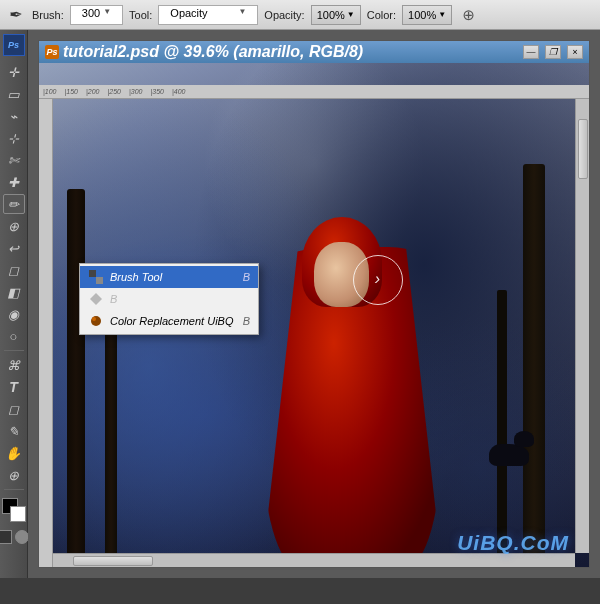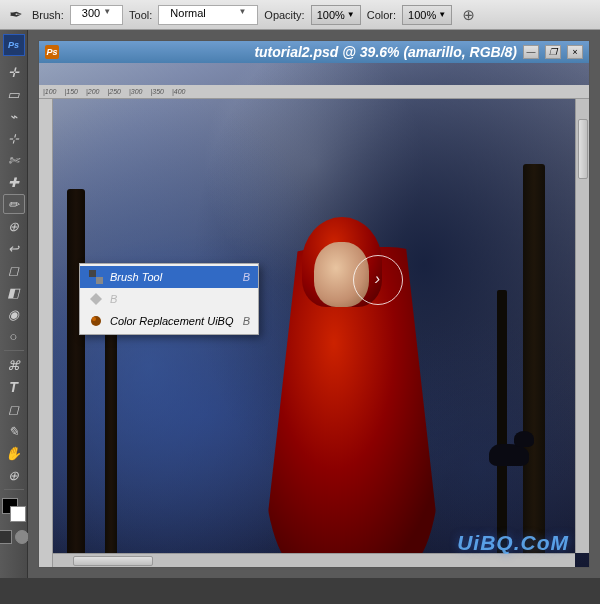--- a/index.html
+++ b/index.html
@@ -173,25 +173,24 @@
       background: #cc6600;
       display: flex;
       align-items: center;
       justify-content: center;
       font-size: 9px;
       color: white;
       font-weight: bold;
       border-radius: 2px;
     }
     .canvas-title-text {
-      font-size: 14px;
+      font-size: 16px;
       color: white;
       font-weight: bold;
       flex: 1;
-      text-align: right;
     }
     .window-btn {
       width: 16px;
       height: 14px;
       border: 1px solid #999;
       background: linear-gradient(to bottom, #e0e0e0, #c0c0c0);
       display: flex;
       align-items: center;
       justify-content: center;
       font-size: 9px;
@@ -533,21 +532,21 @@
 
 <div id="top-toolbar">
   <span class="tool-icon-top" style="font-size:16px;">✒</span>
   <span class="toolbar-label">Brush:</span>
   <div class="toolbar-dropdown">
     <span>300</span>
     <span class="toolbar-dropdown-arrow">▼</span>
   </div>
   <span class="toolbar-label">Tool:</span>
   <div class="toolbar-dropdown" style="width:100px;">
-    <span style="flex:1;">Normal</span>
+    <span style="flex:1;">Opacity</span>
     <span class="toolbar-dropdown-arrow">▼</span>
   </div>
   <span class="toolbar-label">Opacity:</span>
   <div class="toolbar-percent-btn">
     <span>100%</span>
     <span style="font-size:8px;margin-left:2px;">▼</span>
   </div>
   <span class="toolbar-label">Color:</span>
   <div class="toolbar-percent-btn">
     <span>100%</span>

